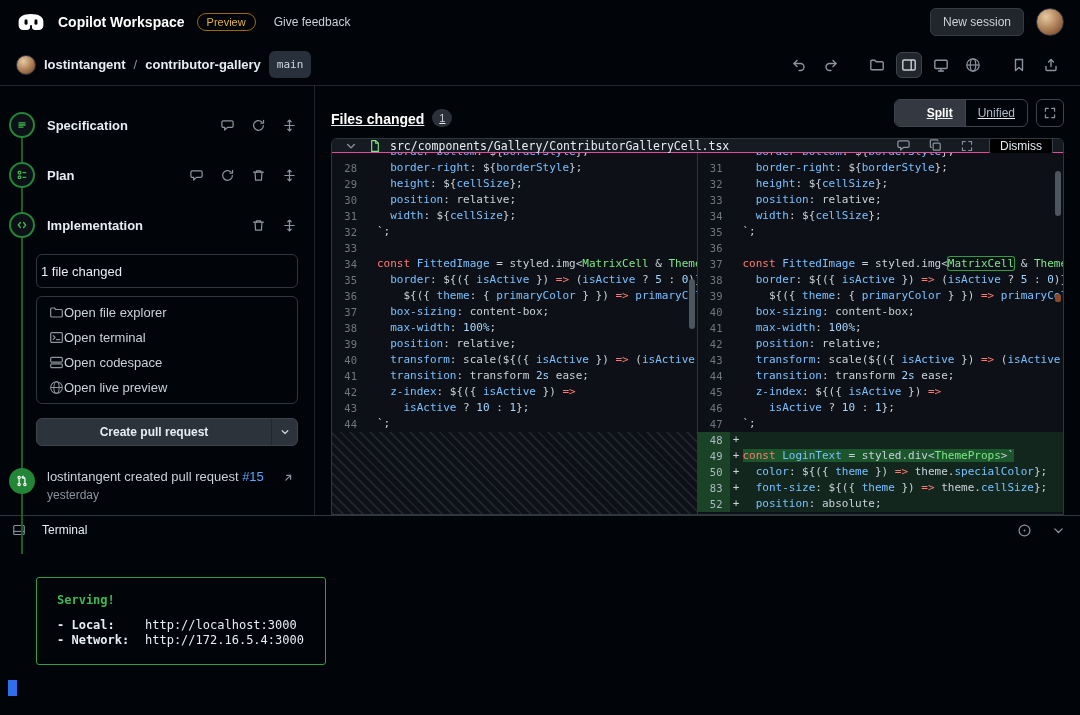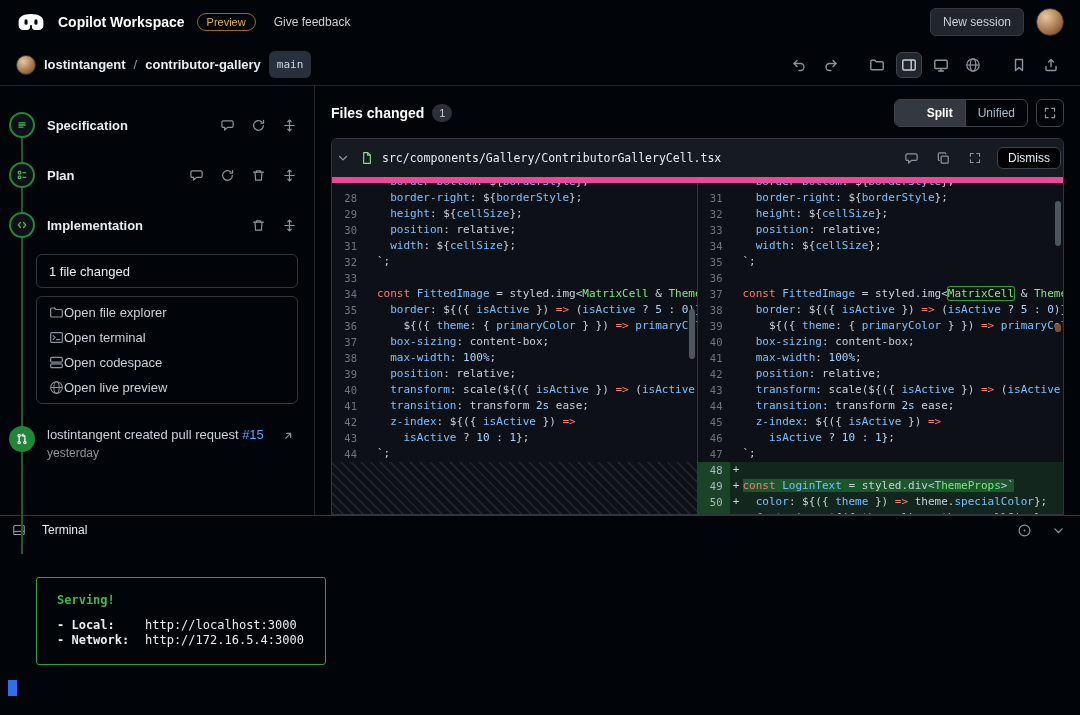--- a/index.html
+++ b/index.html
@@ -36,46 +36,46 @@
   .workspace { flex:1; min-height:0; display:flex; }
 
   
   .sidebar { width:315px; flex:none; border-right:1px solid #21262d; position:relative; padding-top:14px; }
   .timeline { position:absolute; left:21px; top:44px; width:2px; height:424px; background:#1d5a2c; }
   .step { position:relative; display:flex; align-items:center; height:50px; padding:0 16px 0 9px; gap:12px; cursor:pointer; }
   .step-icon { width:26px; height:26px; border-radius:50%; background:#0d1117; border:2px solid #238636; display:flex; align-items:center; justify-content:center; flex:none; position:relative; z-index:1; }
   .step-label { flex:1; font-size:13px; font-weight:bold; color:#e6edf3; }
   .step-actions { display:flex; align-items:center; gap:13px; }
   .sbx { margin:0 16px 0 36px; border:1px solid #30363d; border-radius:6px; position:relative; z-index:1; background:#010409; }
-  .files-summary { height:34px; display:flex; align-items:center; padding:0 12px; font-size:13px; color:#e6edf3; margin-top:4px; cursor:pointer; }
+  .files-summary { height:34px; display:flex; align-items:center; padding:0 4px; font-size:13px; color:#e6edf3; margin-top:4px; cursor:pointer; }
   .links-box { margin-top:8px; padding:3px 0; }
   .link-row { display:flex; align-items:center; padding:5px 12px; font-size:13px; color:#c9d1d9; cursor:pointer; }
   .create-pr { margin:14px 16px 0 36px; height:28px; display:flex; align-items:stretch; border-radius:6px; overflow:hidden; border:1px solid #3d444d; background:#2d333b; position:relative; z-index:1; cursor:pointer; }
   .create-pr-main { flex:1; display:flex; align-items:center; justify-content:center; font-size:12px; font-weight:bold; color:#e6edf3; }
   .create-pr-caret { width:26px; border-left:1px solid #22272e; display:flex; align-items:center; justify-content:center; }
   .pr-activity { display:flex; margin-top:22px; padding:0 16px 0 9px; gap:12px; align-items:flex-start; }
   .pr-icon { width:26px; height:26px; border-radius:50%; background:#238636; display:flex; align-items:center; justify-content:center; flex:none; position:relative; z-index:1; }
   .pr-text { flex:1; font-size:13px; color:#c9d1d9; line-height:17px; }
   .pr-number { color:#58a6ff; }
   .pr-time { font-size:12px; color:#8b949e; margin-top:2px; }
 
   
   .main { flex:1; min-width:0; display:flex; flex-direction:column; }
-  .main-header { flex:none; display:flex; align-items:center; padding:13px 16px 11px; }
+  .main-header { flex:none; display:flex; align-items:flex-end; padding:13px 16px 11px;text-decoration:underline; }
   .fc-title { font-size:14px; font-weight:bold; color:#fff; }
   .fc-badge { margin-left:8px; background:rgba(110,118,129,0.4); color:#c9d1d9; font-size:11px; min-width:20px; height:18px; border-radius:10px; display:inline-flex; align-items:center; justify-content:center; padding:0 6px; }
   .header-right { margin-left:auto; display:flex; align-items:center; gap:8px; }
   .seg { display:flex; border:1px solid #3d444d; border-radius:6px; overflow:hidden; height:28px; }
   .seg-btn { padding:0 12px; font-size:12px; display:flex; align-items:center; cursor:pointer; }
   .seg-btn.sel { background:#343941; color:#fff; font-weight:bold;padding-left:32px; }
   .seg-btn.unsel { background:transparent; color:#adbac7; border-left:1px solid #3d444d; }
   .sqbtn { width:28px; height:28px; border:1px solid #3d444d; border-radius:6px; background:none; display:flex; align-items:center; justify-content:center; cursor:pointer; }
 
   .file-panel { flex:1; min-height:0; margin:0 16px; border:1px solid #30363d; border-radius:6px 6px 0 0; overflow:hidden; background:#0d1117; display:flex; flex-direction:column; }
-  .file-header { height:44px; flex:none; background:#161b22; border-bottom:6px solid #ec4899; display:flex; align-items:center; gap:8px; padding:0 2px; }
+  .file-header { height:14px; flex:none; background:#161b22; border-bottom:1px solid #ec4899; display:flex; align-items:center; gap:8px; padding:0 10px; }
   .file-path { font-family:"DejaVu Sans Mono",monospace; font-size:11.5px; color:#e6edf3; }
   .fh-icons { margin-left:auto; display:flex; align-items:center; gap:12px; }
   .dismiss { background:#000000; border:1px solid #3d444d; color:#e6edf3; font-size:12px; font-family:inherit; border-radius:6px; height:22px; padding:0 10px; cursor:pointer; }
 
   .diff-body { flex:1; min-height:0; display:flex; }
   .dpane { width:50%; min-width:0; overflow:hidden; display:flex; flex-direction:column; position:relative; background:#0d1117; }
   .dpane.left { border-right:1px solid #30363d; }
   .drow { flex:none; display:flex; height:16px; line-height:16px; font-family:"DejaVu Sans Mono",monospace; font-size:11px; }
   .drow.ptop { margin-top:-9px; }
   .gut { flex:none; width:32px; text-align:right; padding-right:7px; color:#6e7681; font-size:10.5px; }
@@ -359,20 +359,30 @@
               <svg width="15" height="15" viewBox="0 0 16 16" fill="none" stroke="#8b949e" stroke-width="1.1">
                 <circle cx="8" cy="8" r="6.2"></circle>
                 <path d="M1.8 8h12.4"></path>
                 <ellipse cx="8" cy="8" rx="2.8" ry="6.2"></ellipse>
               </svg>
             </span>
           <span>Open live preview</span>
         </div>
       </div>
 
+      <div class="create-pr">
+        <span class="create-pr-main">Create pull request</span>
+        <span class="create-pr-caret">
+            <span class="ic">
+              <svg width="10" height="10" viewBox="0 0 16 16" fill="none" stroke="#c9d1d9" stroke-width="2" stroke-linecap="round" stroke-linejoin="round">
+                <path d="M3.5 6 8 10.5 12.5 6"></path>
+              </svg>
+            </span>
+          </span>
+      </div>
 
       <div class="pr-activity">
         <span class="pr-icon">
             <svg width="14" height="14" viewBox="0 0 16 16" fill="none" stroke="#ffffff" stroke-width="1.4" stroke-linecap="round" stroke-linejoin="round">
               <path d="M4.7 5.4v5.2"></path>
               <circle cx="4.7" cy="3.9" r="1.3"></circle>
               <circle cx="4.7" cy="12.1" r="1.3"></circle>
               <circle cx="11.3" cy="12.1" r="1.3"></circle>
               <path d="M8.2 3.7h1.6c.8 0 1.5.7 1.5 1.5v5.4"></path>
               <path d="M9.4 2.4 8.1 3.7l1.3 1.3"></path>

